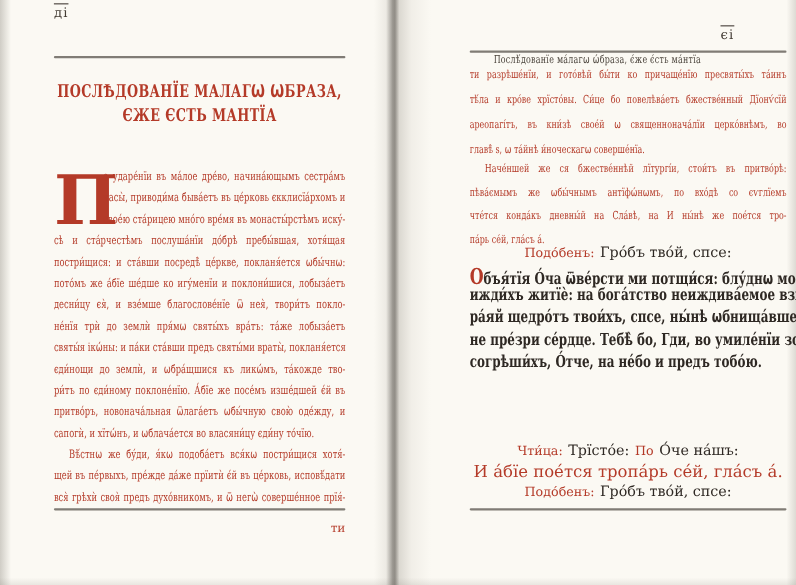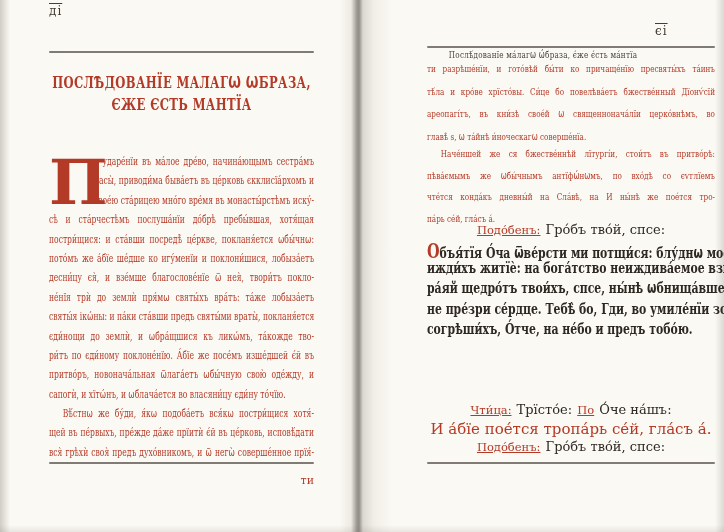--- a/index.html
+++ b/index.html
@@ -28,21 +28,21 @@
   .jl.ind{text-indent:19px;}
   .dropcap{font-size:62px;line-height:54px;font-weight:bold;color:#b43a28;
     font-family:"DejaVu Serif",serif;}
   .rrub{font-size:10px;color:#b43a28;}
   .rrub .jl{height:auto;}
   .hdr{font-size:10px;color:#4a433b;text-align:center;letter-spacing:.3px;}
   .hymn{font-size:15px;font-weight:bold;color:#2e2823;}
   .hymn .jl{height:20.2px;}
   .hymn-initial{color:#b43a28;font-size:20px;}
   .ctr{text-align:center;}
-  .pod-label{color:#b43a28;font-size:11.5px;text-decoration:underline;}
+  .pod-label{color:#b43a28;font-size:11.5px;}
   .pod-text{color:#2e2823;font-weight:normal;font-size:13px;}
   .vers{font-weight:bold;font-size:13px;color:#2e2823;letter-spacing:.2px;}
   .catch{font-size:11px;color:#b43a28;text-align:right;}
   .smred{font-size:15px;color:#b43a28;}
 </style>
 </head>
 <body>
 
 <div class="scan">
 

